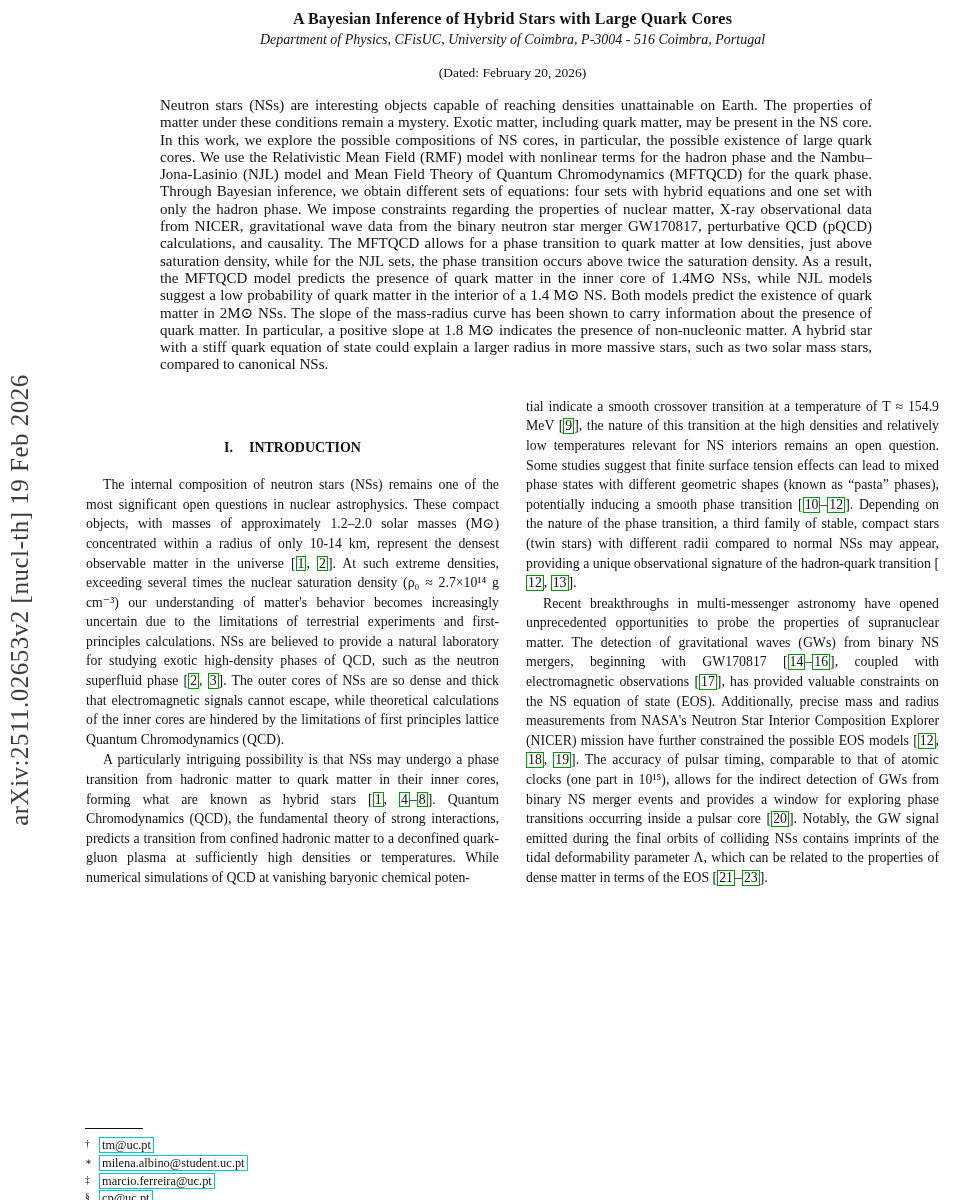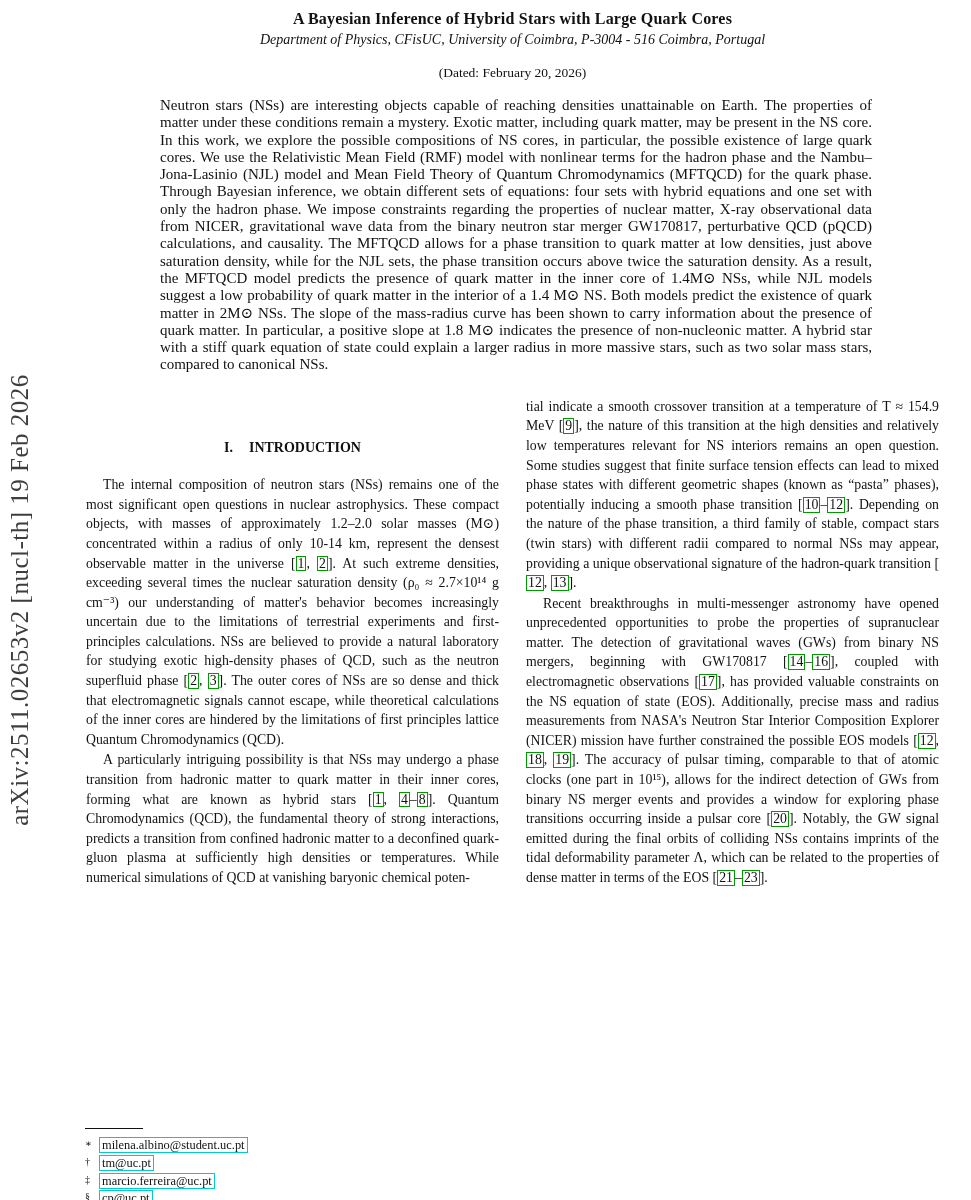--- a/index.html
+++ b/index.html
@@ -83,17 +83,17 @@
     <div class="col">
       <p class="noindent">tial indicate a smooth crossover transition at a temperature of T ≈ 154.9 MeV [<span class="cite">9</span>], the nature of this transition at the high densities and relatively low temperatures relevant for NS interiors remains an open question. Some studies suggest that finite surface tension effects can lead to mixed phase states with different geometric shapes (known as “pasta” phases), potentially inducing a smooth phase transition [<span class="cite">10</span>–<span class="cite">12</span>]. Depending on the nature of the phase transition, a third family of stable, compact stars (twin stars) with different radii compared to normal NSs may appear, providing a unique observational signature of the hadron-quark transition [<span class="cite">12</span>, <span class="cite">13</span>].</p>
       <p>Recent breakthroughs in multi-messenger astronomy have opened unprecedented opportunities to probe the properties of supranuclear matter. The detection of gravitational waves (GWs) from binary NS mergers, beginning with GW170817 [<span class="cite">14</span>–<span class="cite">16</span>], coupled with electromagnetic observations [<span class="cite">17</span>], has provided valuable constraints on the NS equation of state (EOS). Additionally, precise mass and radius measurements from NASA's Neutron Star Interior Composition Explorer (NICER) mission have further constrained the possible EOS models [<span class="cite">12</span>, <span class="cite">18</span>, <span class="cite">19</span>]. The accuracy of pulsar timing, comparable to that of atomic clocks (one part in 10¹⁵), allows for the indirect detection of GWs from binary NS merger events and provides a window for exploring phase transitions occurring inside a pulsar core [<span class="cite">20</span>]. Notably, the GW signal emitted during the final orbits of colliding NSs contains imprints of the tidal deformability parameter Λ, which can be related to the properties of dense matter in terms of the EOS [<span class="cite">21</span>–<span class="cite">23</span>].</p>
     </div>
   </div>
 
 </div>
 
 <div class="footnotes">
   <div class="footnote-rule"></div>
+  <div class="footnote"><span class="fn-symbol">†</span><span class="email">tm@uc.pt</span></div>
   <div class="footnote"><span class="fn-symbol">∗</span><span class="email">milena.albino@student.uc.pt</span></div>
-  <div class="footnote"><span class="fn-symbol">†</span><span class="email">tm@uc.pt</span></div>
   <div class="footnote"><span class="fn-symbol">‡</span><span class="email">marcio.ferreira@uc.pt</span></div>
   <div class="footnote"><span class="fn-symbol">§</span><span class="email">cp@uc.pt</span></div>
 </div>
 
 </body></html>

